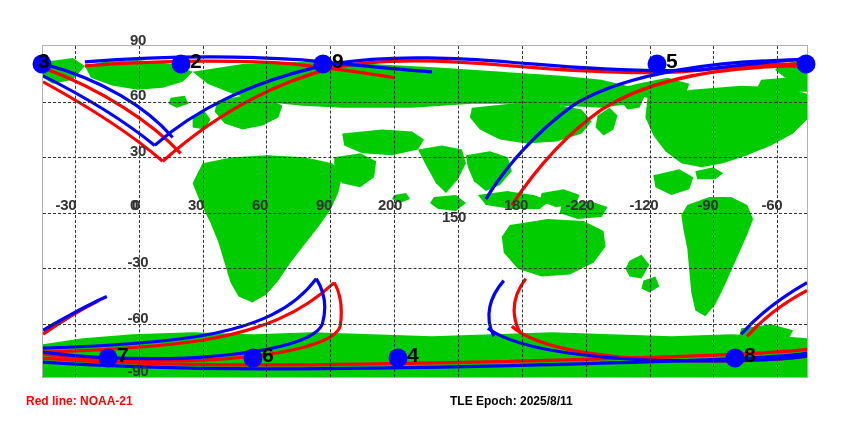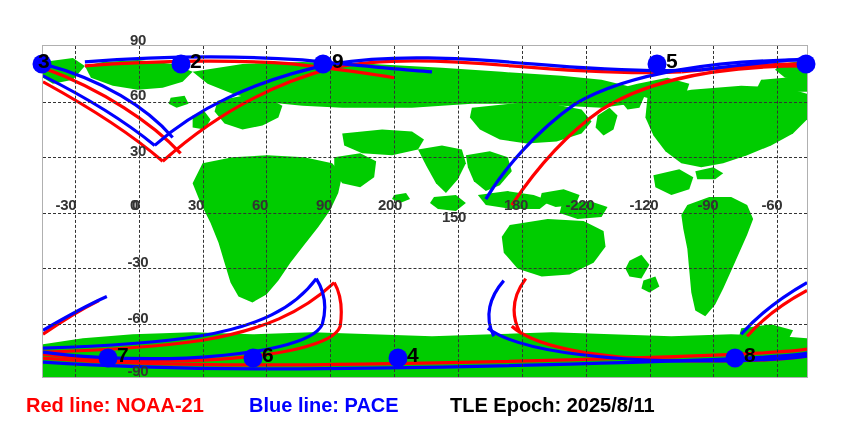--- a/index.html
+++ b/index.html
@@ -26,21 +26,21 @@
   .latlab{transform:translateX(-50%);}
 
   
   .sat-marker{position:absolute;width:19px;height:19px;border-radius:50%;
               background:#0000ff;transform:translate(-50%,-50%);}
   .sat-label{position:absolute;font-size:21px;font-weight:bold;color:#000000;
              transform:translate(0,-50%);white-space:nowrap;}
 
   
   #legend{position:absolute;left:0;top:394px;width:850px;height:26px;}
-  .legend-item{position:absolute;font-size:20px;font-weight:bold;white-space:nowrap;}
+  .legend-item{position:absolute;font-size:12px;font-weight:bold;white-space:nowrap;}
   #legend-red{left:26px;top:0;color:#ff0000;}
   #legend-blue{left:249px;top:0;color:#0000ff;}
   #legend-epoch{left:450px;top:0;color:#000000;}
 </style>
 </head>
 <body>
 
 <div id="map-frame">
   <div id="map-inner">
 
@@ -225,15 +225,14 @@
 
   <div class="sat-marker" style="left:398px;top:358px"></div>
   <div class="sat-label" style="left:407px;top:355px">4</div>
 
   <div class="sat-marker" style="left:735px;top:358px"></div>
   <div class="sat-label" style="left:744px;top:355px">8</div>
 </div>
 
 <div id="legend">
   <span class="legend-item" id="legend-red">Red line: NOAA-21</span>
-  <span class="legend-item" id="legend-blue">Blue line: PACE</span>
   <span class="legend-item" id="legend-epoch">TLE Epoch: 2025/8/11</span>
 </div>
 
 </body></html>

